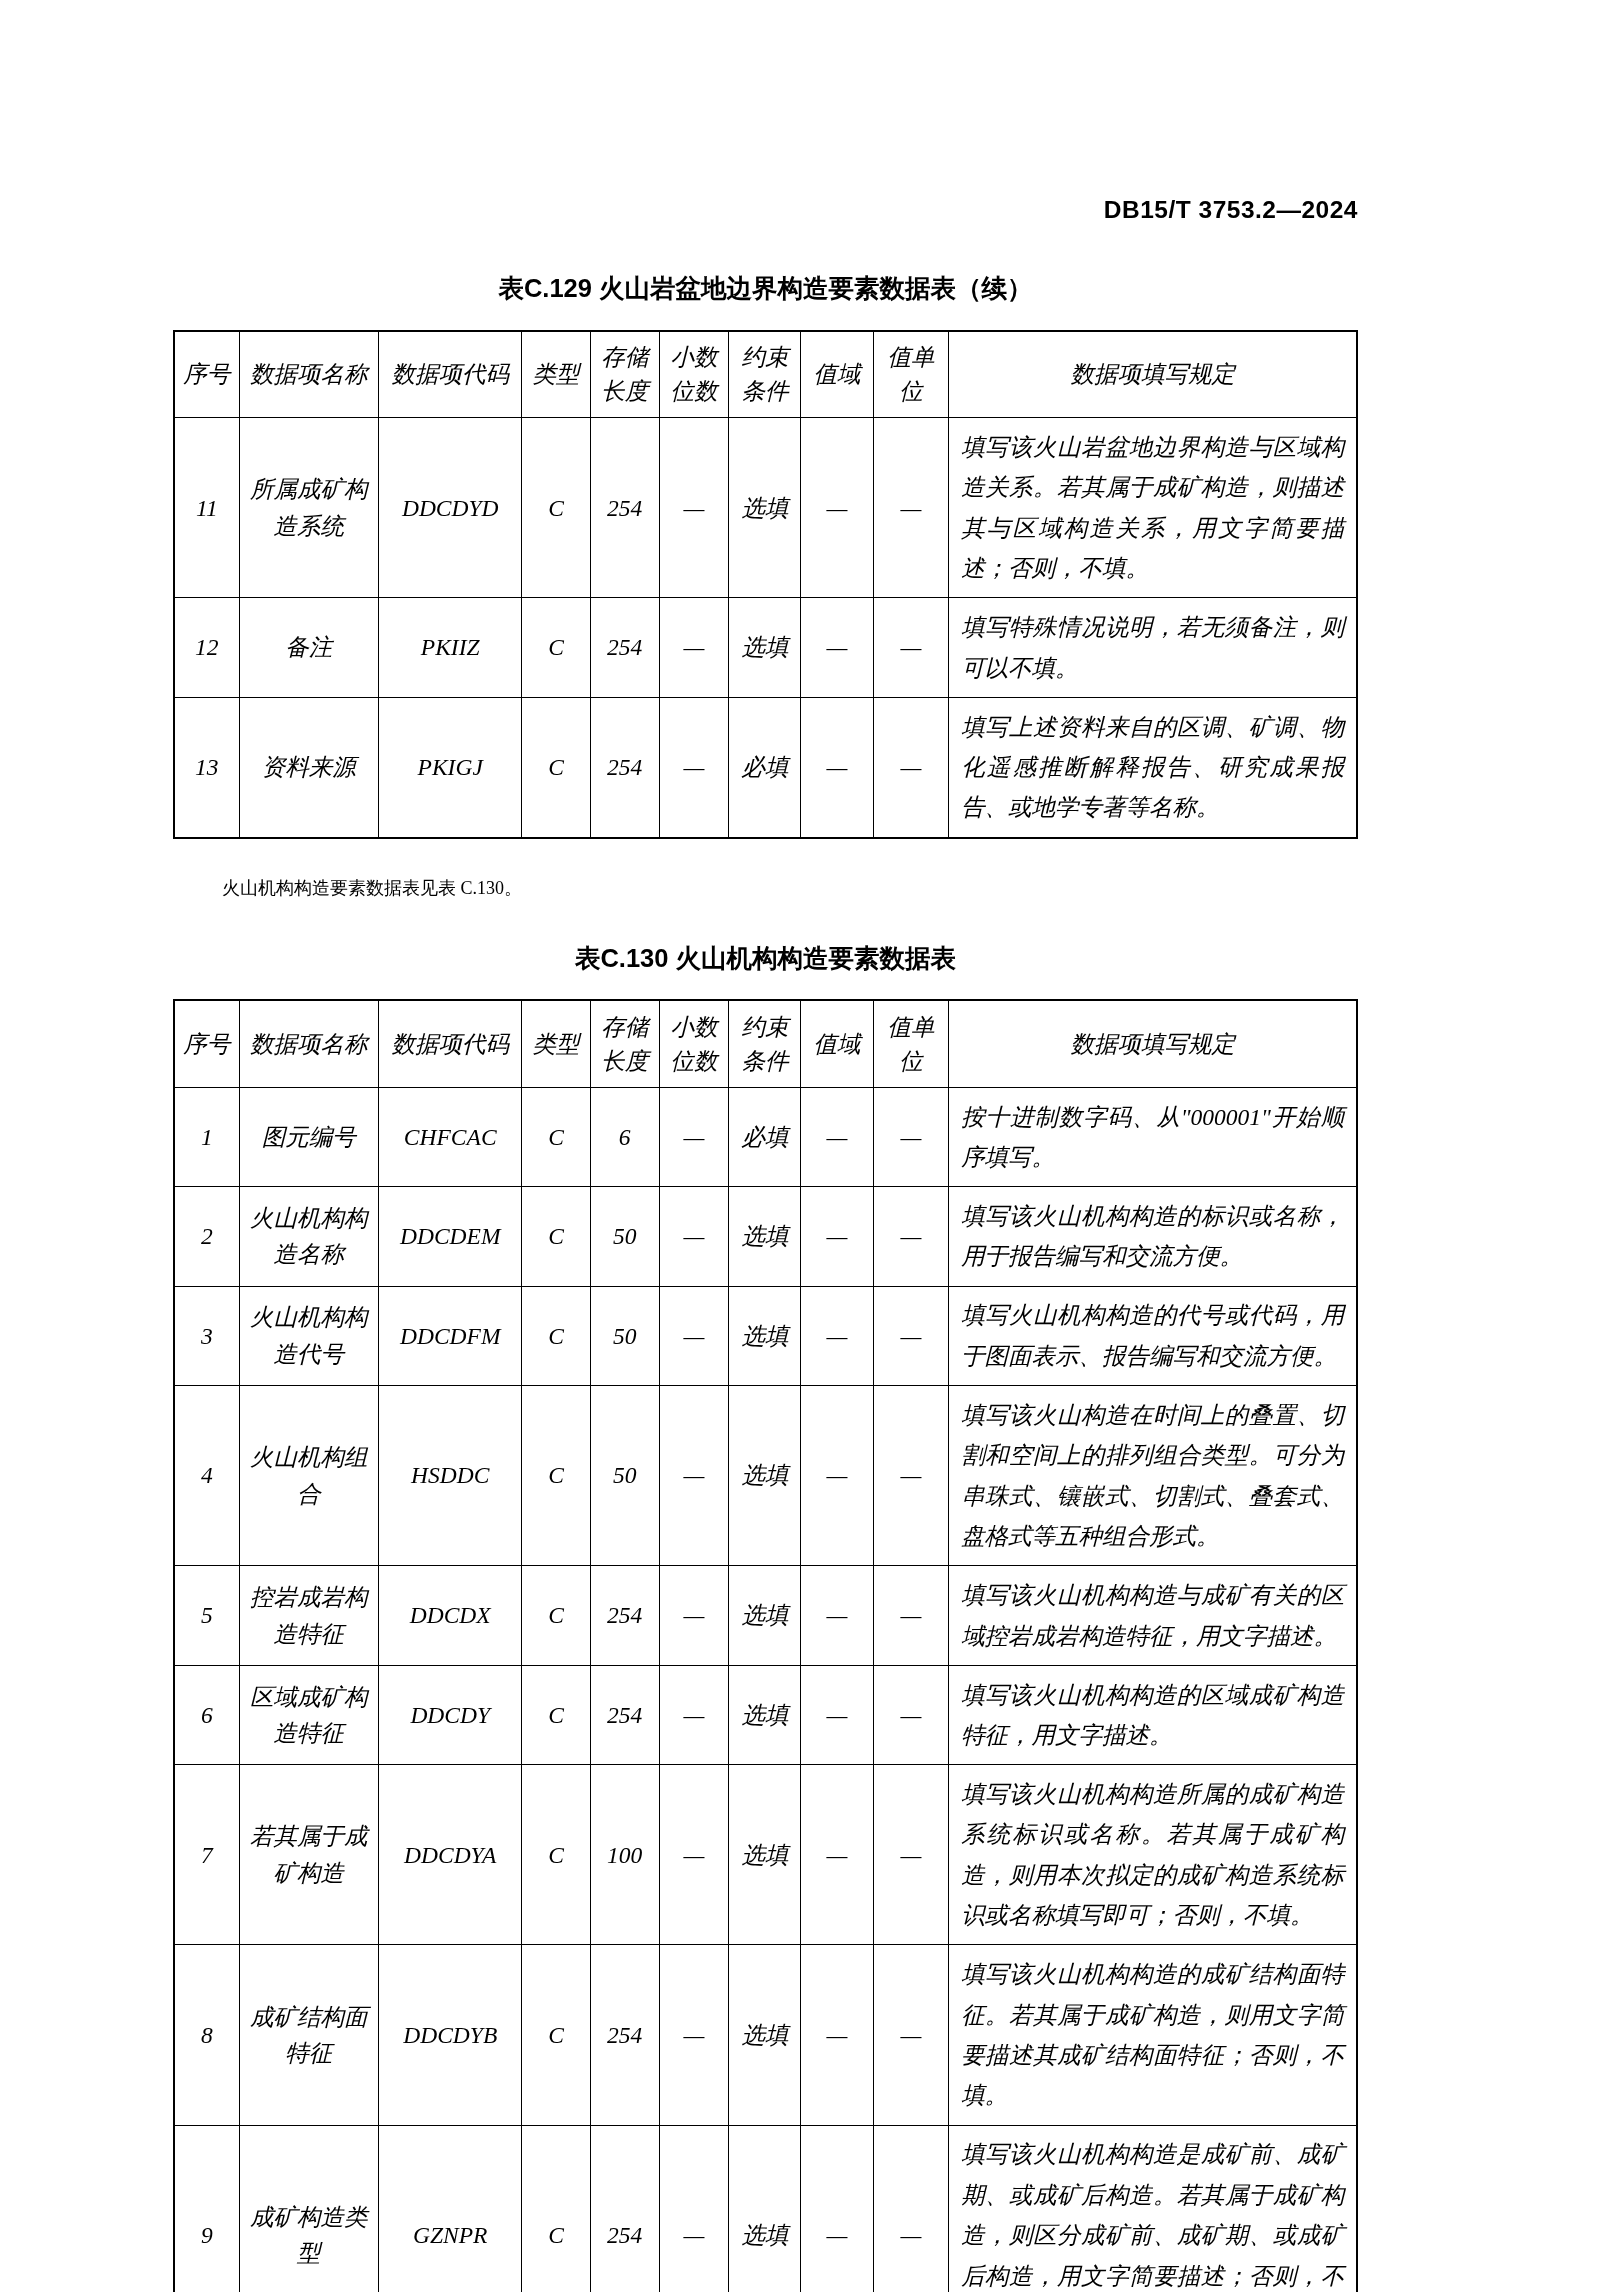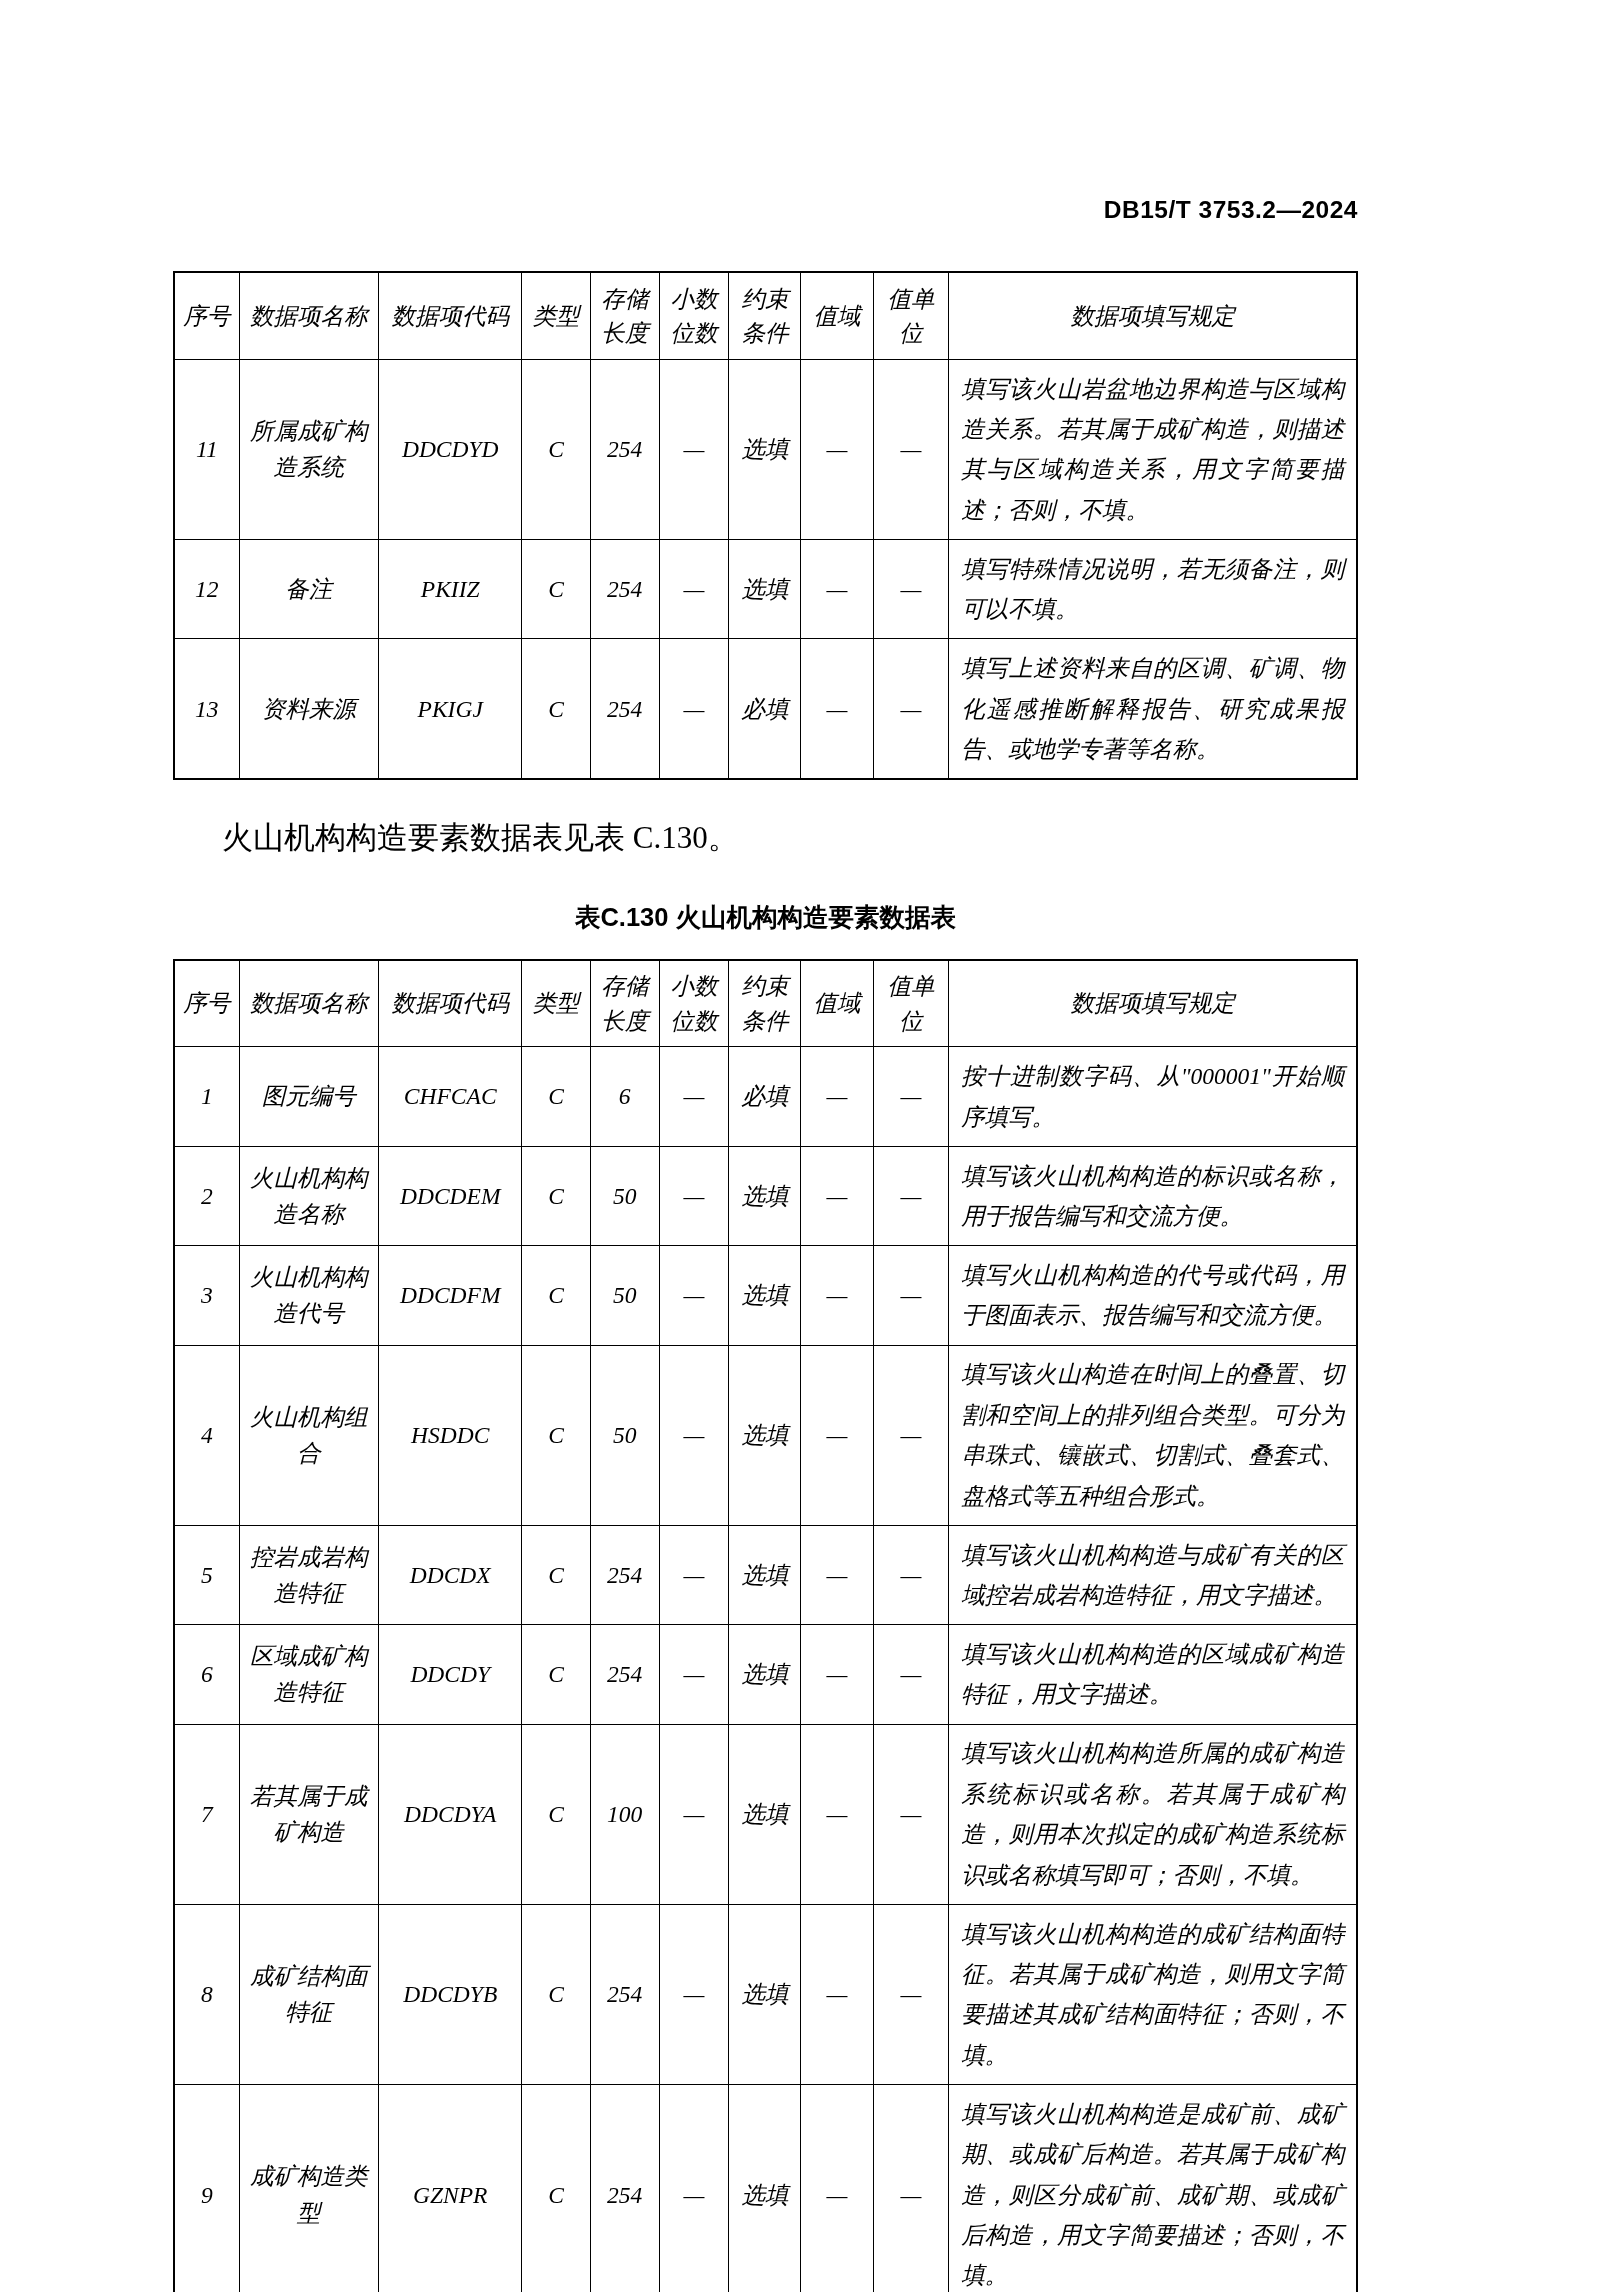--- a/index.html
+++ b/index.html
@@ -57,33 +57,34 @@
     padding:8.8px 11.8px;
     line-height:1.72;
   }
   .sec-heading {
     font-family:"Liberation Sans","DejaVu Sans",sans-serif;
     font-weight:bold;
     font-size:24.5px;
     margin-top:43px;
   }
   .paragraph {
-    font-size:31px;
+    font-size:18px;
     margin-top:37px;
     margin-left:49px;
   }
   .tbl-title.second { margin-top:41px; }
 </style>
 </head>
 <body>
 
 <div class="page">
 
   <div class="doc-code">DB15/T 3753.2—2024</div>
 
+  <div class="tbl-title">表C.129 火山岩盆地边界构造要素数据表（续）</div>
 
   <table class="data-table" data-table="table1">
       <colgroup>
         <col style="width: 5.5%;">
         <col style="width: 11.8%;">
         <col style="width: 12.1%;">
         <col style="width: 5.8%;">
         <col style="width: 5.8%;">
         <col style="width: 5.9%;">
         <col style="width: 6.1%;">

